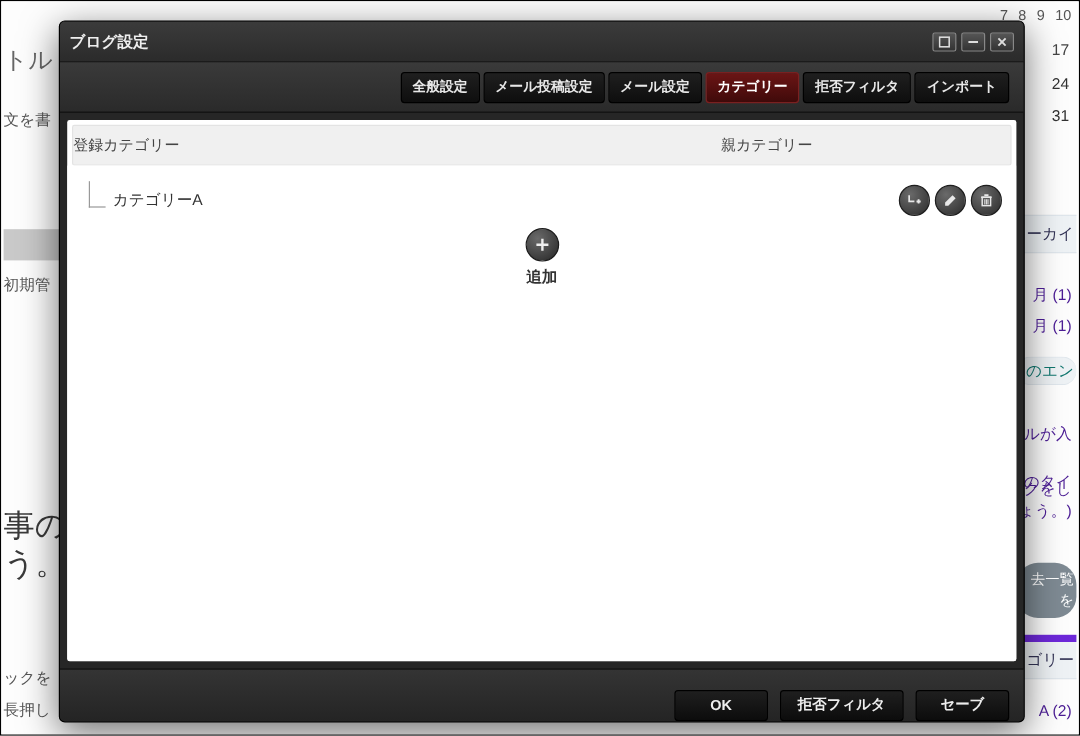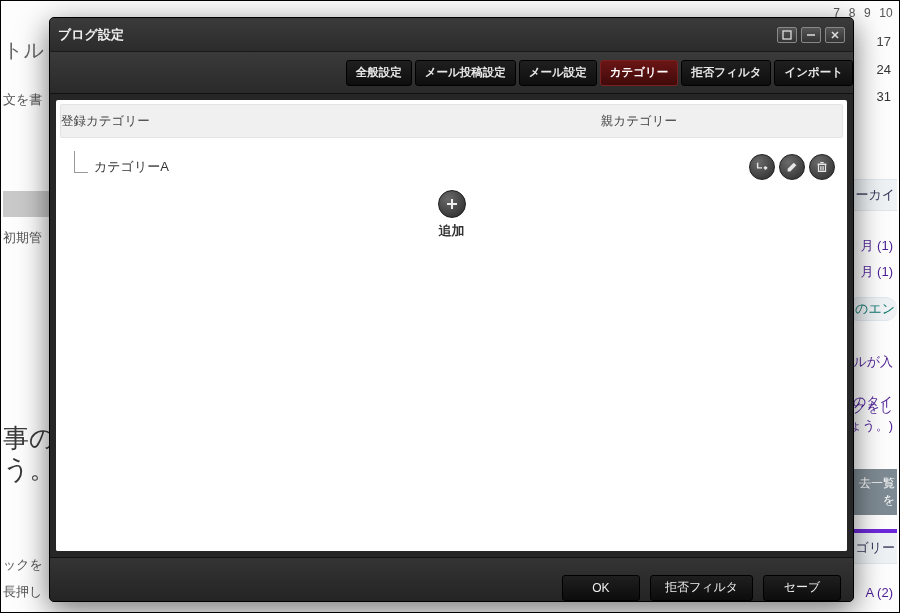--- a/index.html
+++ b/index.html
@@ -31,22 +31,22 @@
     .bg-right .r4 { position: absolute; top: 88px; right: 6px;}
     .bg-right .link { color: #4c1d95; font-size: 13px; white-space: nowrap;}
     .bg-right .archive-hd { position: absolute; top: 178px; right: 0; width: 50px; padding:6px 2px; background:#eef2f5; border-top:1px solid #dfe6ec; border-bottom:1px solid #dfe6ec; color:#335; text-align:right;}
     .bg-right .a1 { position: absolute; top: 236px; right: 4px;}
     .bg-right .a2 { position: absolute; top: 262px; right: 4px;}
     .bg-right .entry-hd { position: absolute; top: 296px; right: 0; width: 50px; padding:2px 2px; background:#eef2f5; border-top:1px solid #dfe6ec; border-bottom:1px solid #dfe6ec; color:#0f766e; text-align:right;border-radius:14px;}
     .bg-right .e1 { position: absolute; top: 352px; right:4px;}
     .bg-right .e2 { position: absolute; top: 380px; right:4px;margin-top:12px;}
     .bg-right .e3 { position: absolute; top: 398px; right:4px;}
     .bg-right .e4 { position: absolute; top: 416px; right:4px;}
-    .bg-right .listbtn { position: absolute; top: 468px; right: 0; width: 50px; background:#7e8a93; color:#fff; font-size:12px; padding:6px 2px; text-align:right;}
-    .bg-right .cat-hd { position: absolute; top: 528px; right: 0; width: 50px; padding:6px 2px; background:#eef2f5; border-top:4px solid #6d28d9; border-bottom:1px solid #dfe6ec; color:#335; text-align:right;}
+    .bg-right .listbtn { position: absolute; top: 468px; right: 0; width: 50px; background:#7e8a93; color:#fff; font-size:12px; padding:6px 2px; text-align:right;border-radius:18px;}
+    .bg-right .cat-hd { position: absolute; top: 528px; right: 0; width: 50px; padding:6px 2px; background:#eef2f5; border-top:6px solid #6d28d9; border-bottom:1px solid #dfe6ec; color:#335; text-align:right;}
     .bg-right .c1 { position: absolute; top: 584px; right: 4px;}
 
     
     .dialog {
       position: absolute;
       left: 48px; top: 16px;
       width: 805px; height: 585px;
       background: #262626;
       border: 1px solid #000;
       border-radius: 5px;
@@ -73,21 +73,21 @@
       border-radius: 2px;
       display: flex; align-items:center; justify-content:center;
       cursor: pointer;
     }
     .winbtn svg { width: 10px; height: 10px; }
 
     .tabbar {
       height: 42px;
       background: linear-gradient(#3a3a3a,#2a2a2a);
       display: flex; align-items: center; justify-content: flex-end;
-      padding: 0 0;
+      padding: 0 12px;
       gap: 3px;
       border-bottom: 1px solid #111;
     }
     .tab {
       height: 26px;
       padding: 0 9px;
       background: linear-gradient(#1f1f1f,#0e0e0e);
       border: 1px solid #000;
       border-radius: 3px;
       color: #e8e8e8;
@@ -159,21 +159,21 @@
       border-top: 1px solid #111;
       display: flex; align-items: center; justify-content: flex-end;
       padding: 0 12px; gap: 10px;
     }
     .fbtn {
       height: 26px; min-width: 78px;
       padding: 0 14px;
       background: linear-gradient(#1f1f1f,#0c0c0c);
       border: 1px solid #000;
       border-radius: 3px;
-      color: #eee; font-size: 12px; font-weight: normal;
+      color: #eee; font-size: 12px; font-weight: bold;
       display:flex; align-items:center; justify-content:center;
       cursor:pointer;
       margin-top:16px;
     }
   </style>
 </head>
 <body>
 
 <div class="bg">
   <div class="bg-left">

